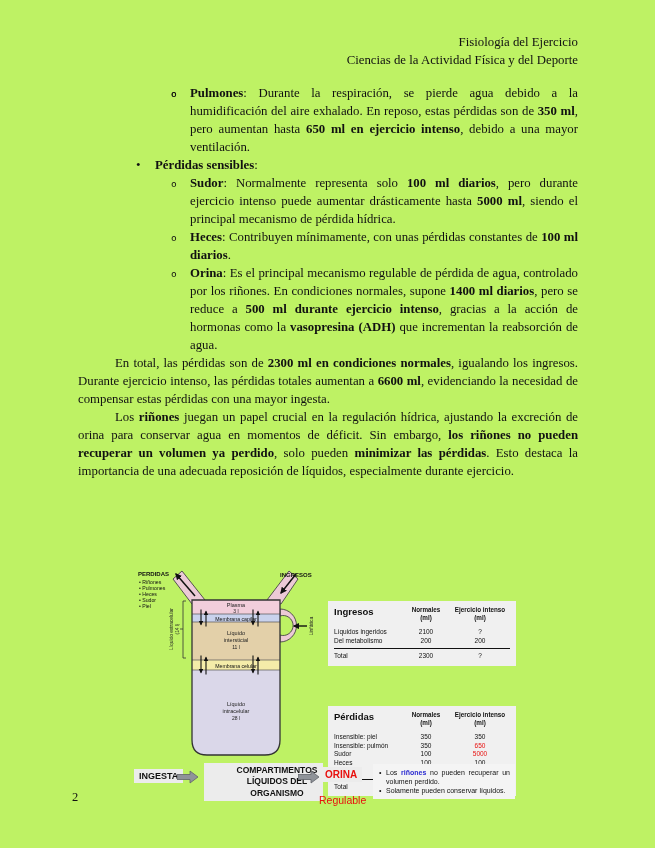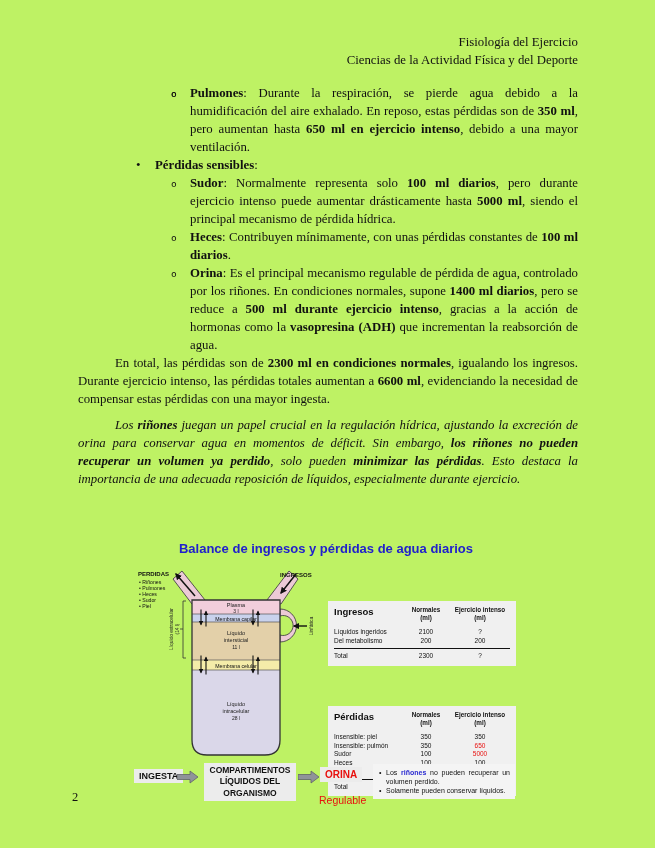--- a/index.html
+++ b/index.html
@@ -9,21 +9,21 @@
   .doc-header{position:absolute;top:33px;right:77px;text-align:right;font-size:12.8px;line-height:18px;}
   
   .content{position:absolute;left:78px;top:84px;width:500px;font-size:12.8px;line-height:18px;}
   .li{position:relative;text-align:justify;}
   .li.sub{padding-left:112px;}
   .li.sub .marker{position:absolute;left:93px;top:1px;font-family:"DejaVu Sans Mono",monospace;font-size:9.5px;}
   .li.main{padding-left:77px;}
   .li.main .marker{position:absolute;left:58px;top:0;font-size:13px;}
   .para{text-align:justify;text-indent:37px;}
   .para.p1{margin-top:0px;}
-  .para.p2{margin-top:8px;font-style:italic;}
+  .para.p2{}
   
   .fig{position:absolute;left:130px;top:538px;width:470px;height:295px;font-family:"Liberation Sans",sans-serif;}
   .fig-title{position:absolute;left:0;top:3px;width:392px;text-align:center;font-weight:bold;font-size:13px;}
   .diagram-svg{position:absolute;left:0;top:0;}
   .f6b{font:bold 6px "Liberation Sans",sans-serif;fill:#111;}
   .f52{font:5.2px "Liberation Sans",sans-serif;fill:#111;}
   .f55{font:5.5px "Liberation Sans",sans-serif;fill:#222;}
   .f5{font:5px "Liberation Sans",sans-serif;fill:#222;}
   .f48{font:4.8px "Liberation Sans",sans-serif;fill:#222;}
   
@@ -37,21 +37,21 @@
   .trow{display:flex;font-size:6.5px;line-height:8.5px;}
   .tl{flex:1;}
   .tv{width:48px;text-align:center;}
   .tv2{width:60px;text-align:center;}
   .tsep{border-top:1.6px solid #111;margin:3px 0 3px 0;}
   
   .flow-label{position:absolute;background:#ececec;font-weight:bold;font-size:9px;padding:2px 5px;}
   .ingesta{left:4px;top:231px;color:#111;}
   .comp-box{position:absolute;left:74px;top:225px;width:92px;height:38px;background:#ececec;
             display:flex;flex-direction:column;justify-content:center;text-align:center;
-            font-weight:bold;font-size:8.5px;line-height:11.5px;}
+            font-weight:bold;font-size:8.5px;line-height:11.5px;padding-left:27px;}
   .orina{left:190px;top:229px;color:#e8100e;font-size:10px;}
   .regulable{position:absolute;left:182px;top:256px;color:#e8100e;font-size:10.5px;padding-left:7px;}
   .flow-arrow{position:absolute;top:232px;}
   .fa1{left:47px;} .fa2{left:168px;}
   
   .notes{position:absolute;left:243px;top:226px;width:142px;background:#f4f4f4;padding:4px 5px;
          font-size:7px;line-height:9px;box-sizing:border-box;}
   .note{position:relative;padding-left:8px;text-align:justify;}
   .nm{position:absolute;left:1px;top:0;}
   
@@ -89,21 +89,20 @@
     </div>
     <div class="li sub">
       <span class="marker">o</span>
       <span><span style="font-weight: bold;">Orina</span><span>: Es el principal mecanismo regulable de pérdida de agua, controlado por los riñones. En condiciones normales, supone </span><span style="font-weight: bold;">1400 ml diarios</span><span>, pero se reduce a </span><span style="font-weight: bold;">500 ml durante ejercicio intenso</span><span>, gracias a la acción de hormonas como la </span><span style="font-weight: bold;">vasopresina (ADH)</span><span> que incrementan la reabsorción de agua.</span></span>
     </div>
     <div class="para p1"><span>En total, las pérdidas son de </span><span style="font-weight: bold;">2300 ml en condiciones normales</span><span>, igualando los ingresos. Durante ejercicio intenso, las pérdidas totales aumentan a </span><span style="font-weight: bold;">6600 ml</span><span>, evidenciando la necesidad de compensar estas pérdidas con una mayor ingesta.</span></div>
     <div class="para p2"><span>Los </span><span style="font-weight: bold;">riñones</span><span> juegan un papel crucial en la regulación hídrica, ajustando la excreción de orina para conservar agua en momentos de déficit. Sin embargo, </span><span style="font-weight: bold;">los riñones no pueden recuperar un volumen ya perdido</span><span>, solo pueden </span><span style="font-weight: bold;">minimizar las pérdidas</span><span>. Esto destaca la importancia de una adecuada reposición de líquidos, especialmente durante ejercicio.</span></div>
   </div>
 
   <div class="fig">
-    <div class="fig-title" style="color:#2121cc;">Balance de ingresos y pérdidas de agua diarios</div>
 
     <svg class="diagram-svg" width="195" height="280" viewBox="0 0 195 280">
       <defs>
         <marker id="ah" markerWidth="5" markerHeight="5" refX="3.6" refY="2.2" orient="auto">
           <path d="M0,0 L4.5,2.2 L0,4.4 Z" fill="#111"></path>
         </marker>
       </defs>
 
       <polygon points="62,66 43,41 52,33 75,62" fill="#eccad6" stroke="#444" stroke-width="0.9"></polygon>
       <polygon points="137,62 159,33 168,41 151,66" fill="#eccad6" stroke="#444" stroke-width="0.9"></polygon>

